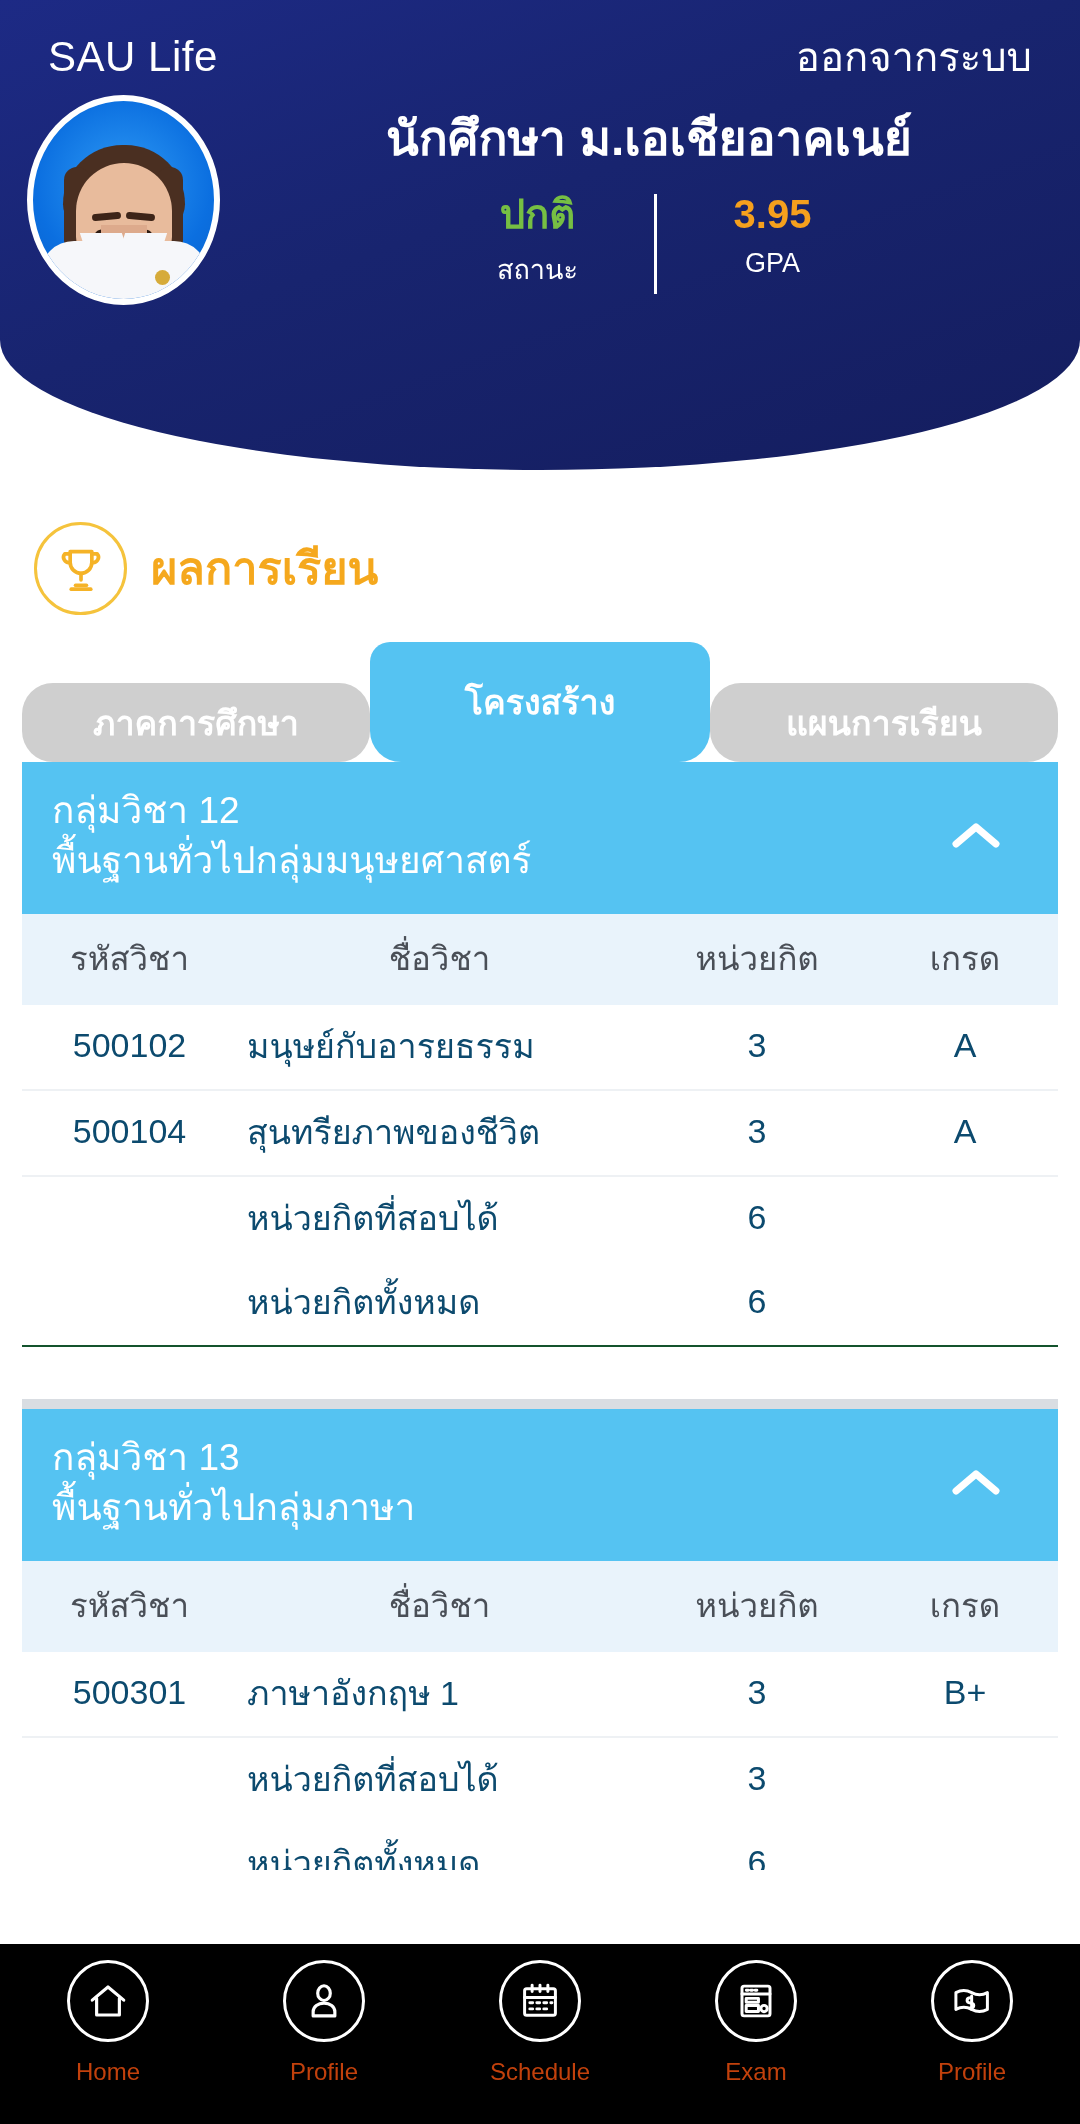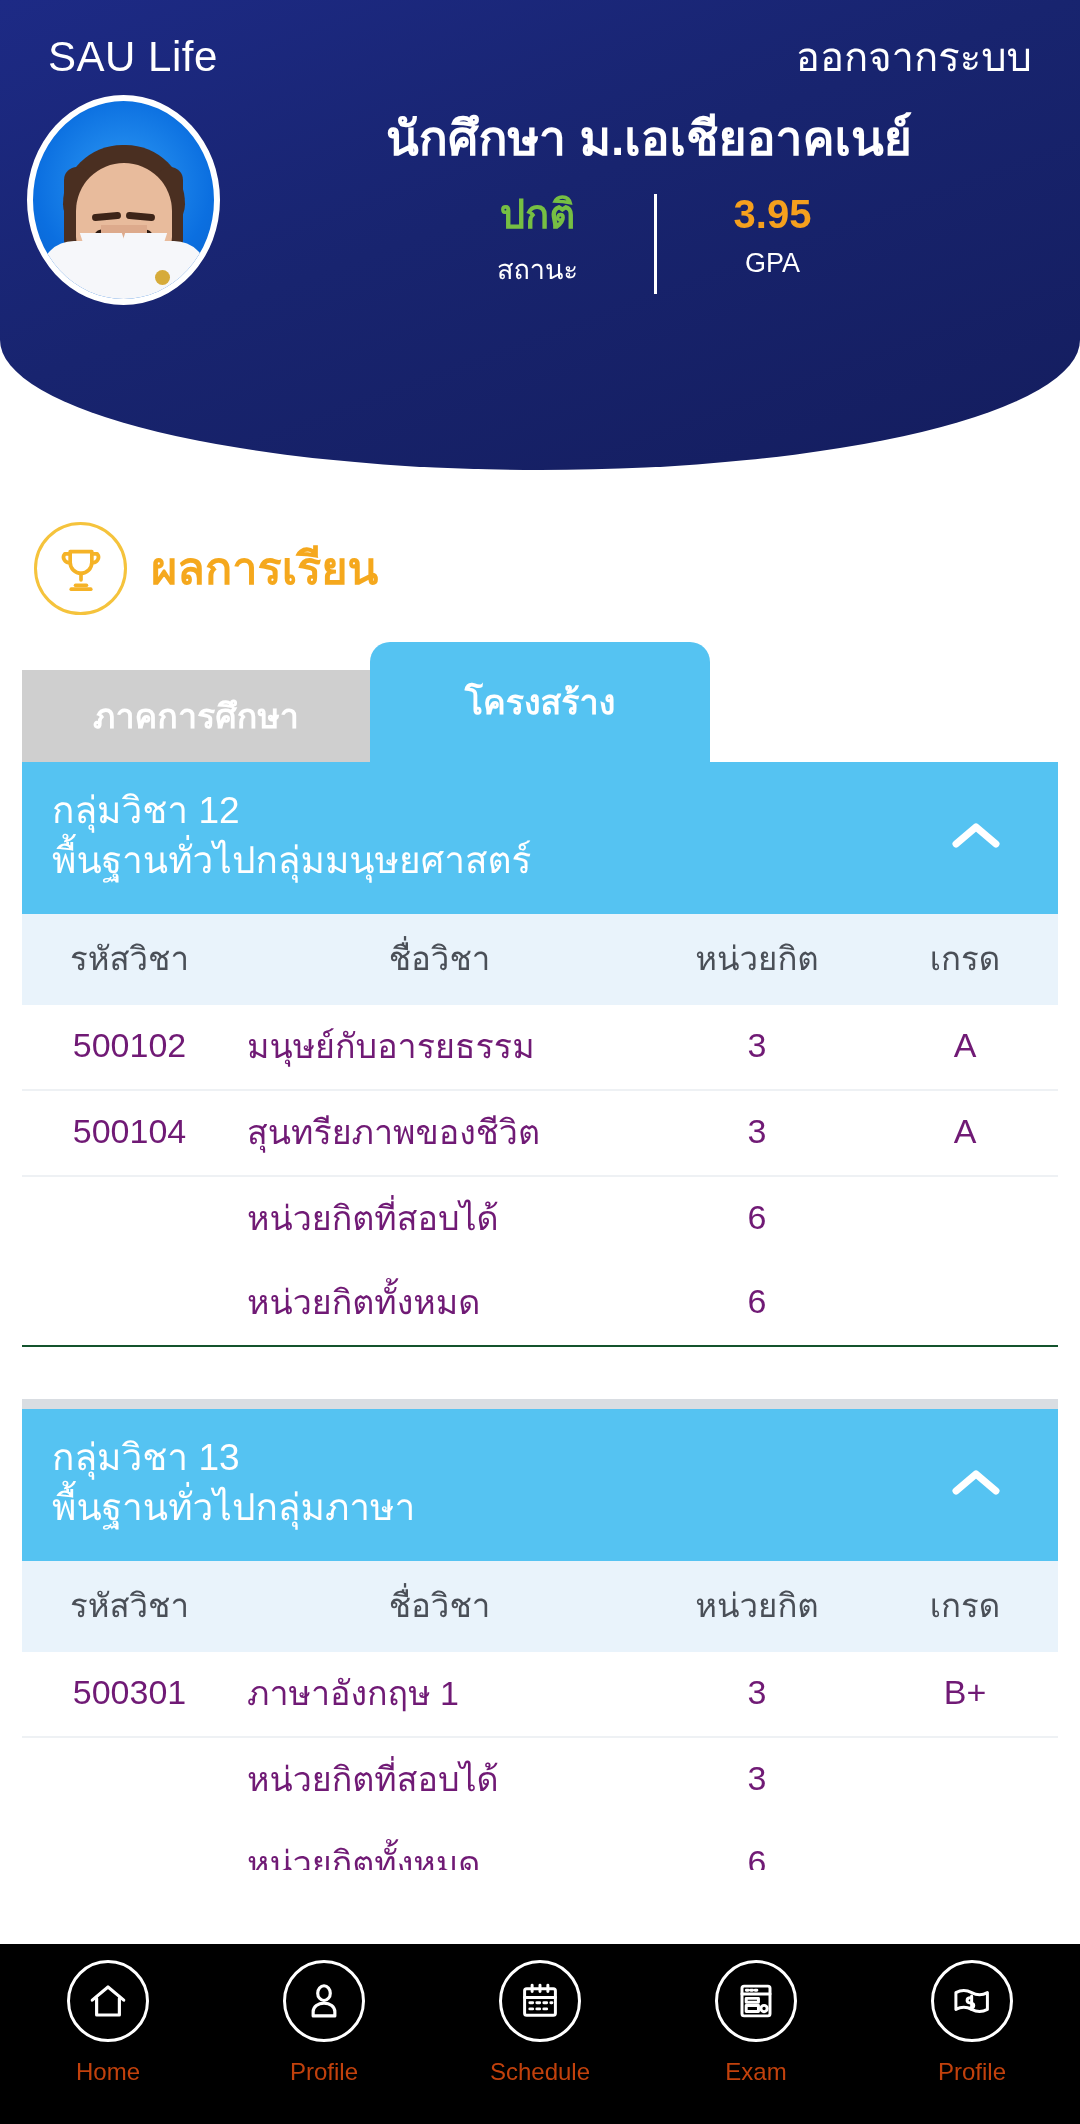--- a/index.html
+++ b/index.html
@@ -228,30 +228,31 @@
   
   .tabs {
     position: absolute;
     top: 642px; left: 22px;
     width: 1036px;
     height: 120px;
     display: flex;
     align-items: flex-end;
   }
   .tab {
-    height: 92px;
+    height: 79px;
     background: #cfcfcf;
     color: #ffffff;
     font-size: 34px;
     font-weight: bold;
     display: flex;
     align-items: center;
     justify-content: center;
     cursor: pointer;
     flex: 0 0 auto;
+    border-radius: 31px;
   }
   .tab.t0 { width: 348px; }
   .tab.t1 {
     width: 340px;
     height: 120px;
     background: #55c3f2;
     border-top-left-radius: 20px;
     border-top-right-radius: 20px;
   }
   .tab.t2 { width: 348px; }
@@ -298,21 +299,21 @@
   }
   table.grades thead th {
     background: #e9f3fb;
     color: #4a4f57;
     font-size: 33px;
     font-weight: 400;
     padding: 18px 0 20px 0;
   }
   table.grades td {
     font-size: 34px;
-    color: #701a75;
+    color: #0c4a6e;
     padding: 14px 0 16px 0;
     border-bottom: 2px solid #eef1f4;
     font-weight: 400;
   }
   table.grades tbody tr:last-child td { border-bottom: 2px solid #14532d; }
   .c-code   { width: 215px; text-align: center; }
   .c-name   { width: 405px; text-align: left; padding-left: 10px !important; }
   .c-credit { width: 230px; text-align: center; }
   .c-grade  { width: 186px; text-align: center; }
   thead .c-name { text-align: center !important; padding-left: 0 !important; }
@@ -411,20 +412,21 @@
         <path d="M9.5 19.5h5"></path>
         <path d="M7.5 21.3h9"></path>
       </svg>
     </div>
     <div class="section-label">ผลการเรียน</div>
   </div>
 
   <div class="tabs">
     <div class="tab t0">ภาคการศึกษา</div>
     <div class="tab t1">โครงสร้าง</div>
+    <div class="tab t2">แผนการเรียน</div>
   </div>
 
   <div class="content">
 
     <div class="card">
       <div class="card-header">
         <div class="card-header-text">
           <div class="card-group">กลุ่มวิชา 12</div>
           <div class="card-desc">พื้นฐานทั่วไปกลุ่มมนุษยศาสตร์</div>
         </div>

